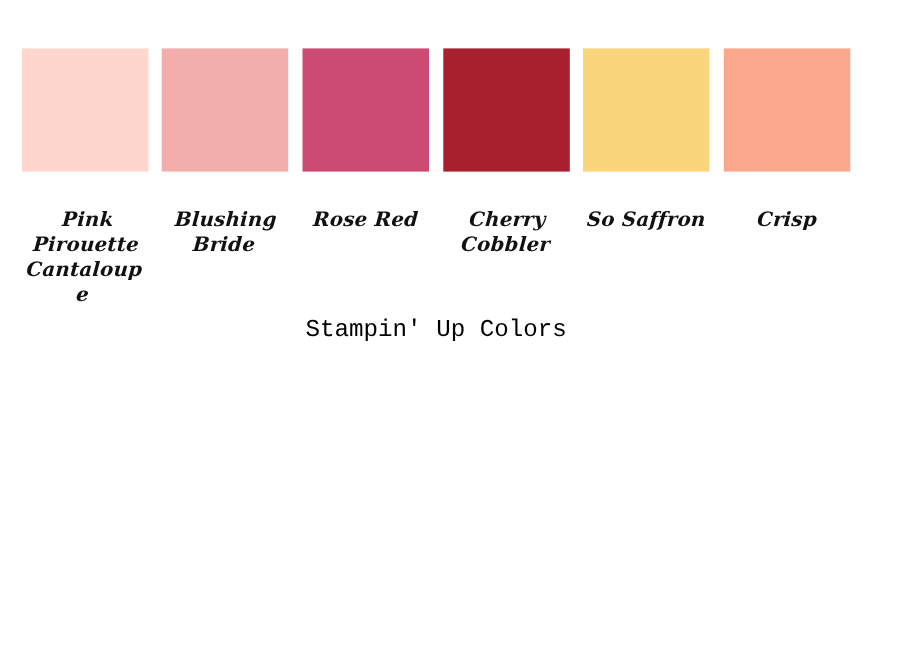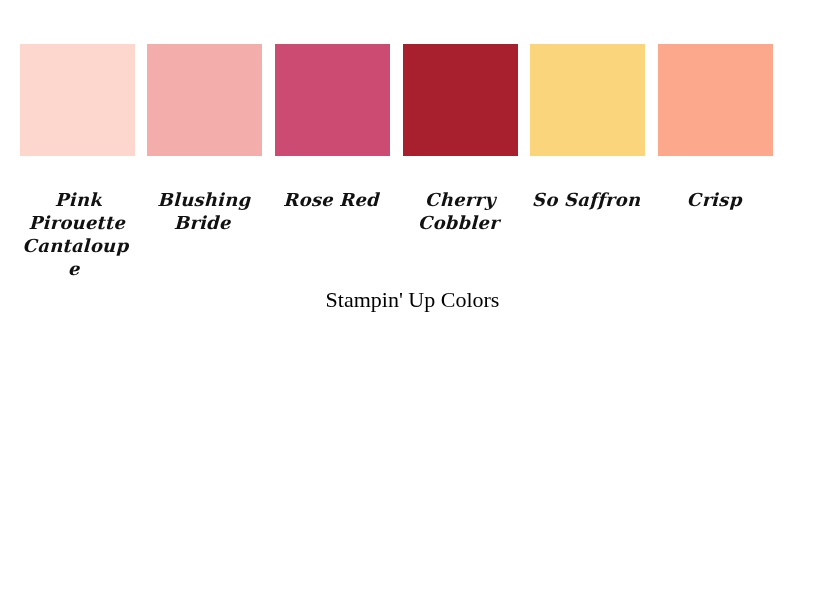--- a/index.html
+++ b/index.html
@@ -55,25 +55,25 @@
     line-height: 23px;
     color: #111111;
     letter-spacing: 0.2px;
     word-wrap: break-word;
     transform: skewX(-4deg);
   }
 
   
   .caption {
     position: absolute;
-    left: 16px;
+    left: 0;
     top: 286px;
     width: 793px;
     text-align: center;
-    font-family: Liberation Serif, serif;
+    font-family: Liberation Mono, monospace;
     font-size: 22px;
     line-height: 28px;
     color: #000000;
   }
 </style>
 </head>
 <body>
 
 <div id="canvas" style="background: rgb(255, 255, 255);">
 

